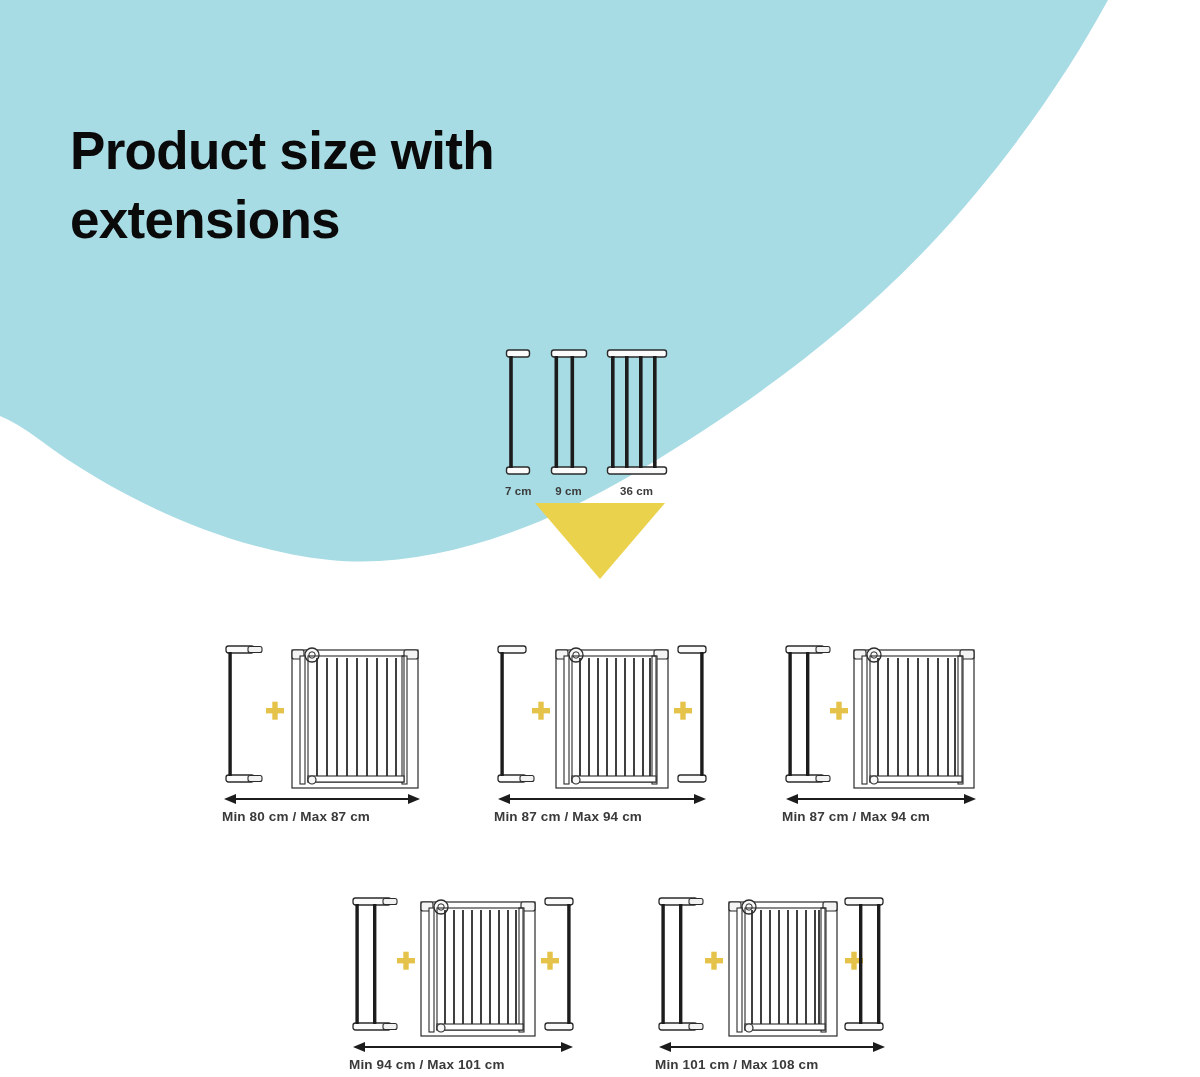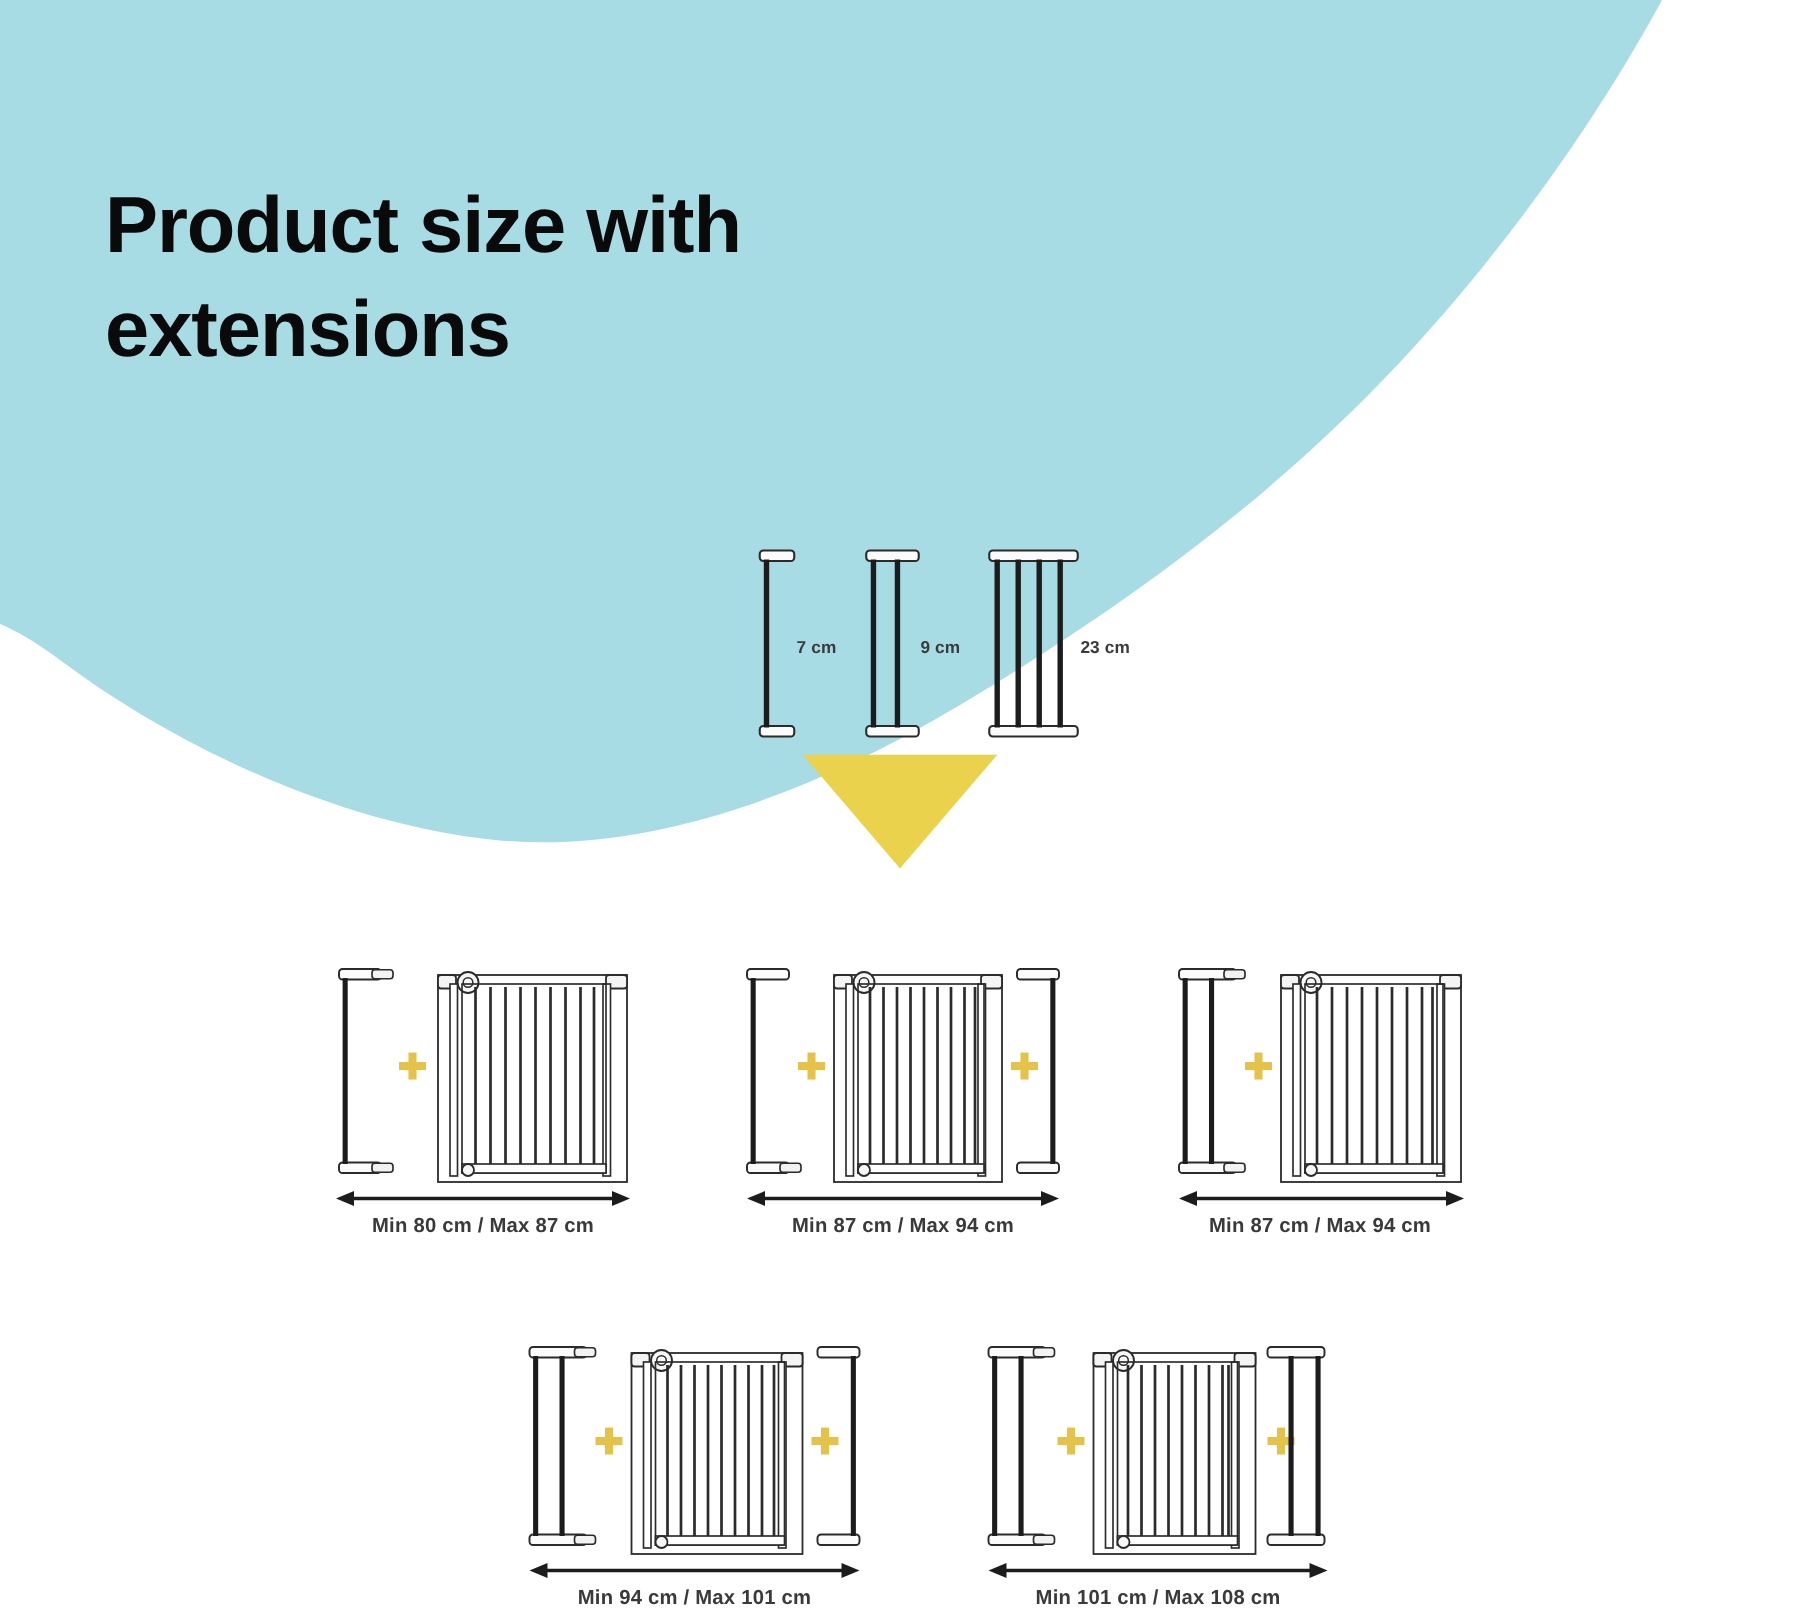--- a/index.html
+++ b/index.html
@@ -50,21 +50,21 @@
     width: 195px;
     height: 165px;
     z-index: 4;
     display: flex;
     align-items: flex-end;
     justify-content: flex-start;
     gap: 18px;
   }
   .ext-legend-item {
     display: flex;
-    flex-direction: row;
+    flex-direction: column;
     align-items: center;
   }
   .ext-legend-label {
     margin-top: 5px;
     font-size: 11.5px;
     font-weight: bold;
     color: #3b3b3b;
     letter-spacing: 0.1px;
     white-space: nowrap;
   }
@@ -86,21 +86,21 @@
     align-items: flex-start;
     width: 1200px;
     left: 0;
   }
   #config-row-1 { top: 636px; gap: 72px; }
   #config-row-2 { top: 888px; gap: 78px; margin-left: 19px; }
 
   .config-block {
     display: flex;
     flex-direction: column;
-    align-items: center;
+    align-items: flex-start;
   }
   .config-diagram {
     display: block;
   }
   .config-caption {
     margin-top: 1px;
     font-size: 13.5px;
     font-weight: bold;
     color: #3a3a3a;
     letter-spacing: 0.15px;
@@ -144,21 +144,21 @@
 
   <div class="ext-legend-item">
     <svg class="ext-legend-icon" width="62" height="136" viewBox="0 0 62 136">
       <rect x="1.5" y="6" width="59" height="7" rx="2.4" fill="#fbfbfb" stroke="#2b2b2b" stroke-width="1.4"></rect>
       <rect x="1.5" y="123" width="59" height="7" rx="2.4" fill="#fbfbfb" stroke="#2b2b2b" stroke-width="1.4"></rect>
       <rect x="5" y="12" width="3.6" height="112" fill="#1c1c1c"></rect>
       <rect x="19" y="12" width="3.6" height="112" fill="#1c1c1c"></rect>
       <rect x="33" y="12" width="3.6" height="112" fill="#1c1c1c"></rect>
       <rect x="47" y="12" width="3.6" height="112" fill="#1c1c1c"></rect>
     </svg>
-    <span class="ext-legend-label">23 cm</span>
+    <span class="ext-legend-label">36 cm</span>
   </div>
 
 </div>
 
 <svg id="down-arrow" width="130" height="76" viewBox="0 0 130 76">
   <polygon points="0,0 130,0 65,76" fill="#ebd24c"></polygon>
 </svg>
 
 <div class="config-row" id="config-row-1">
 

